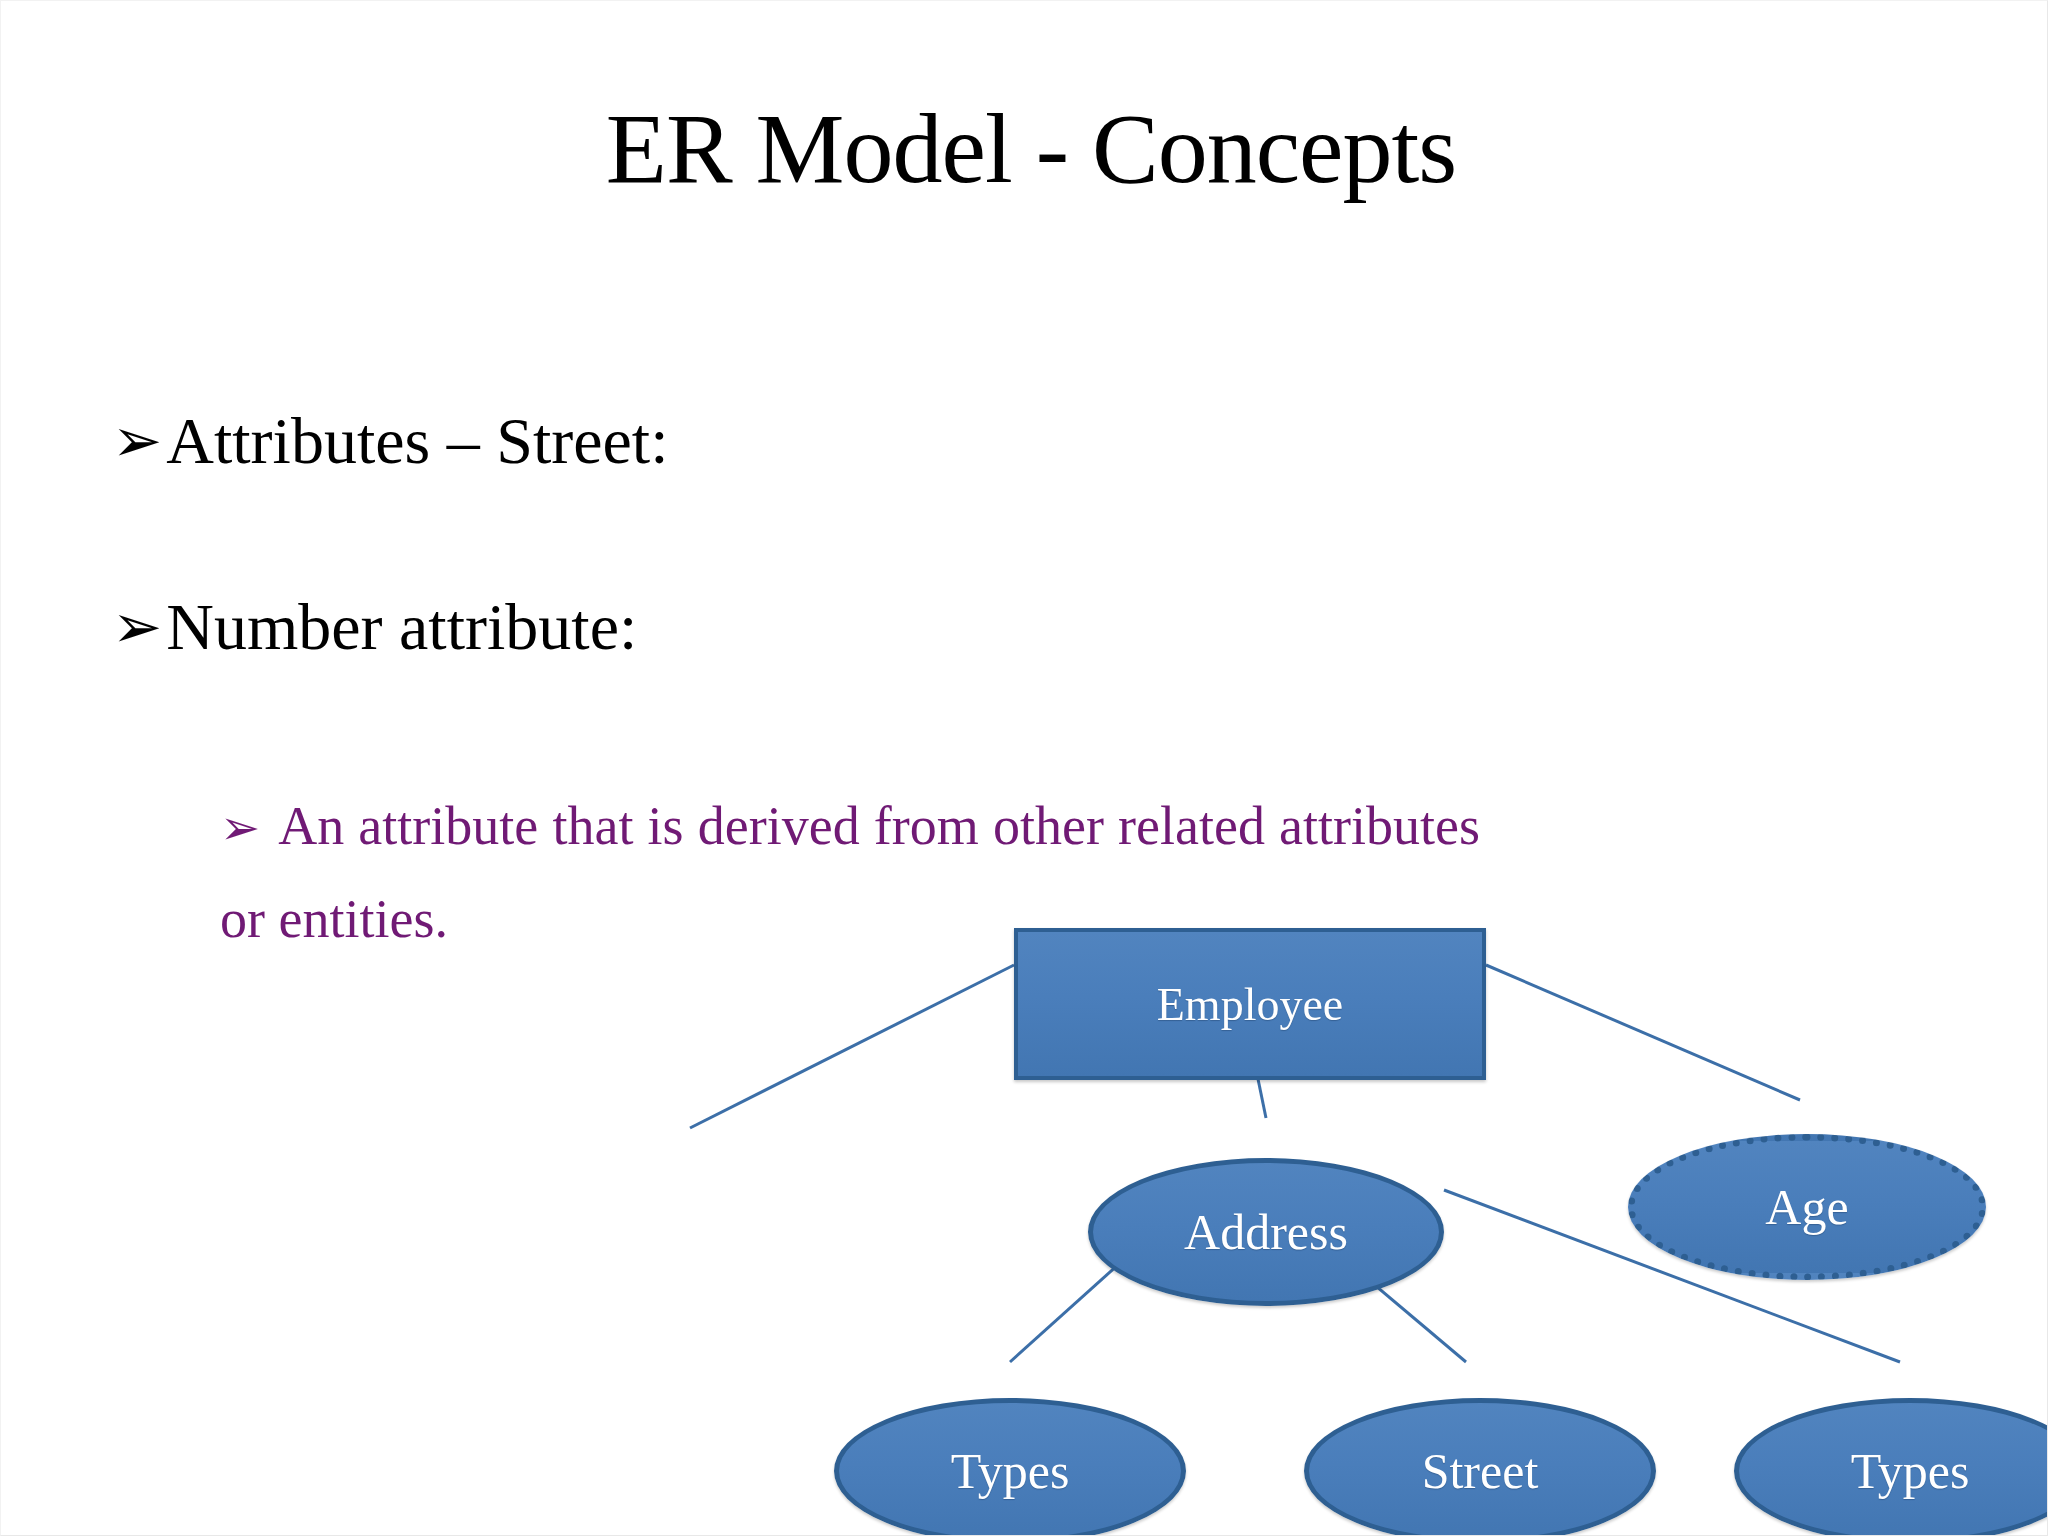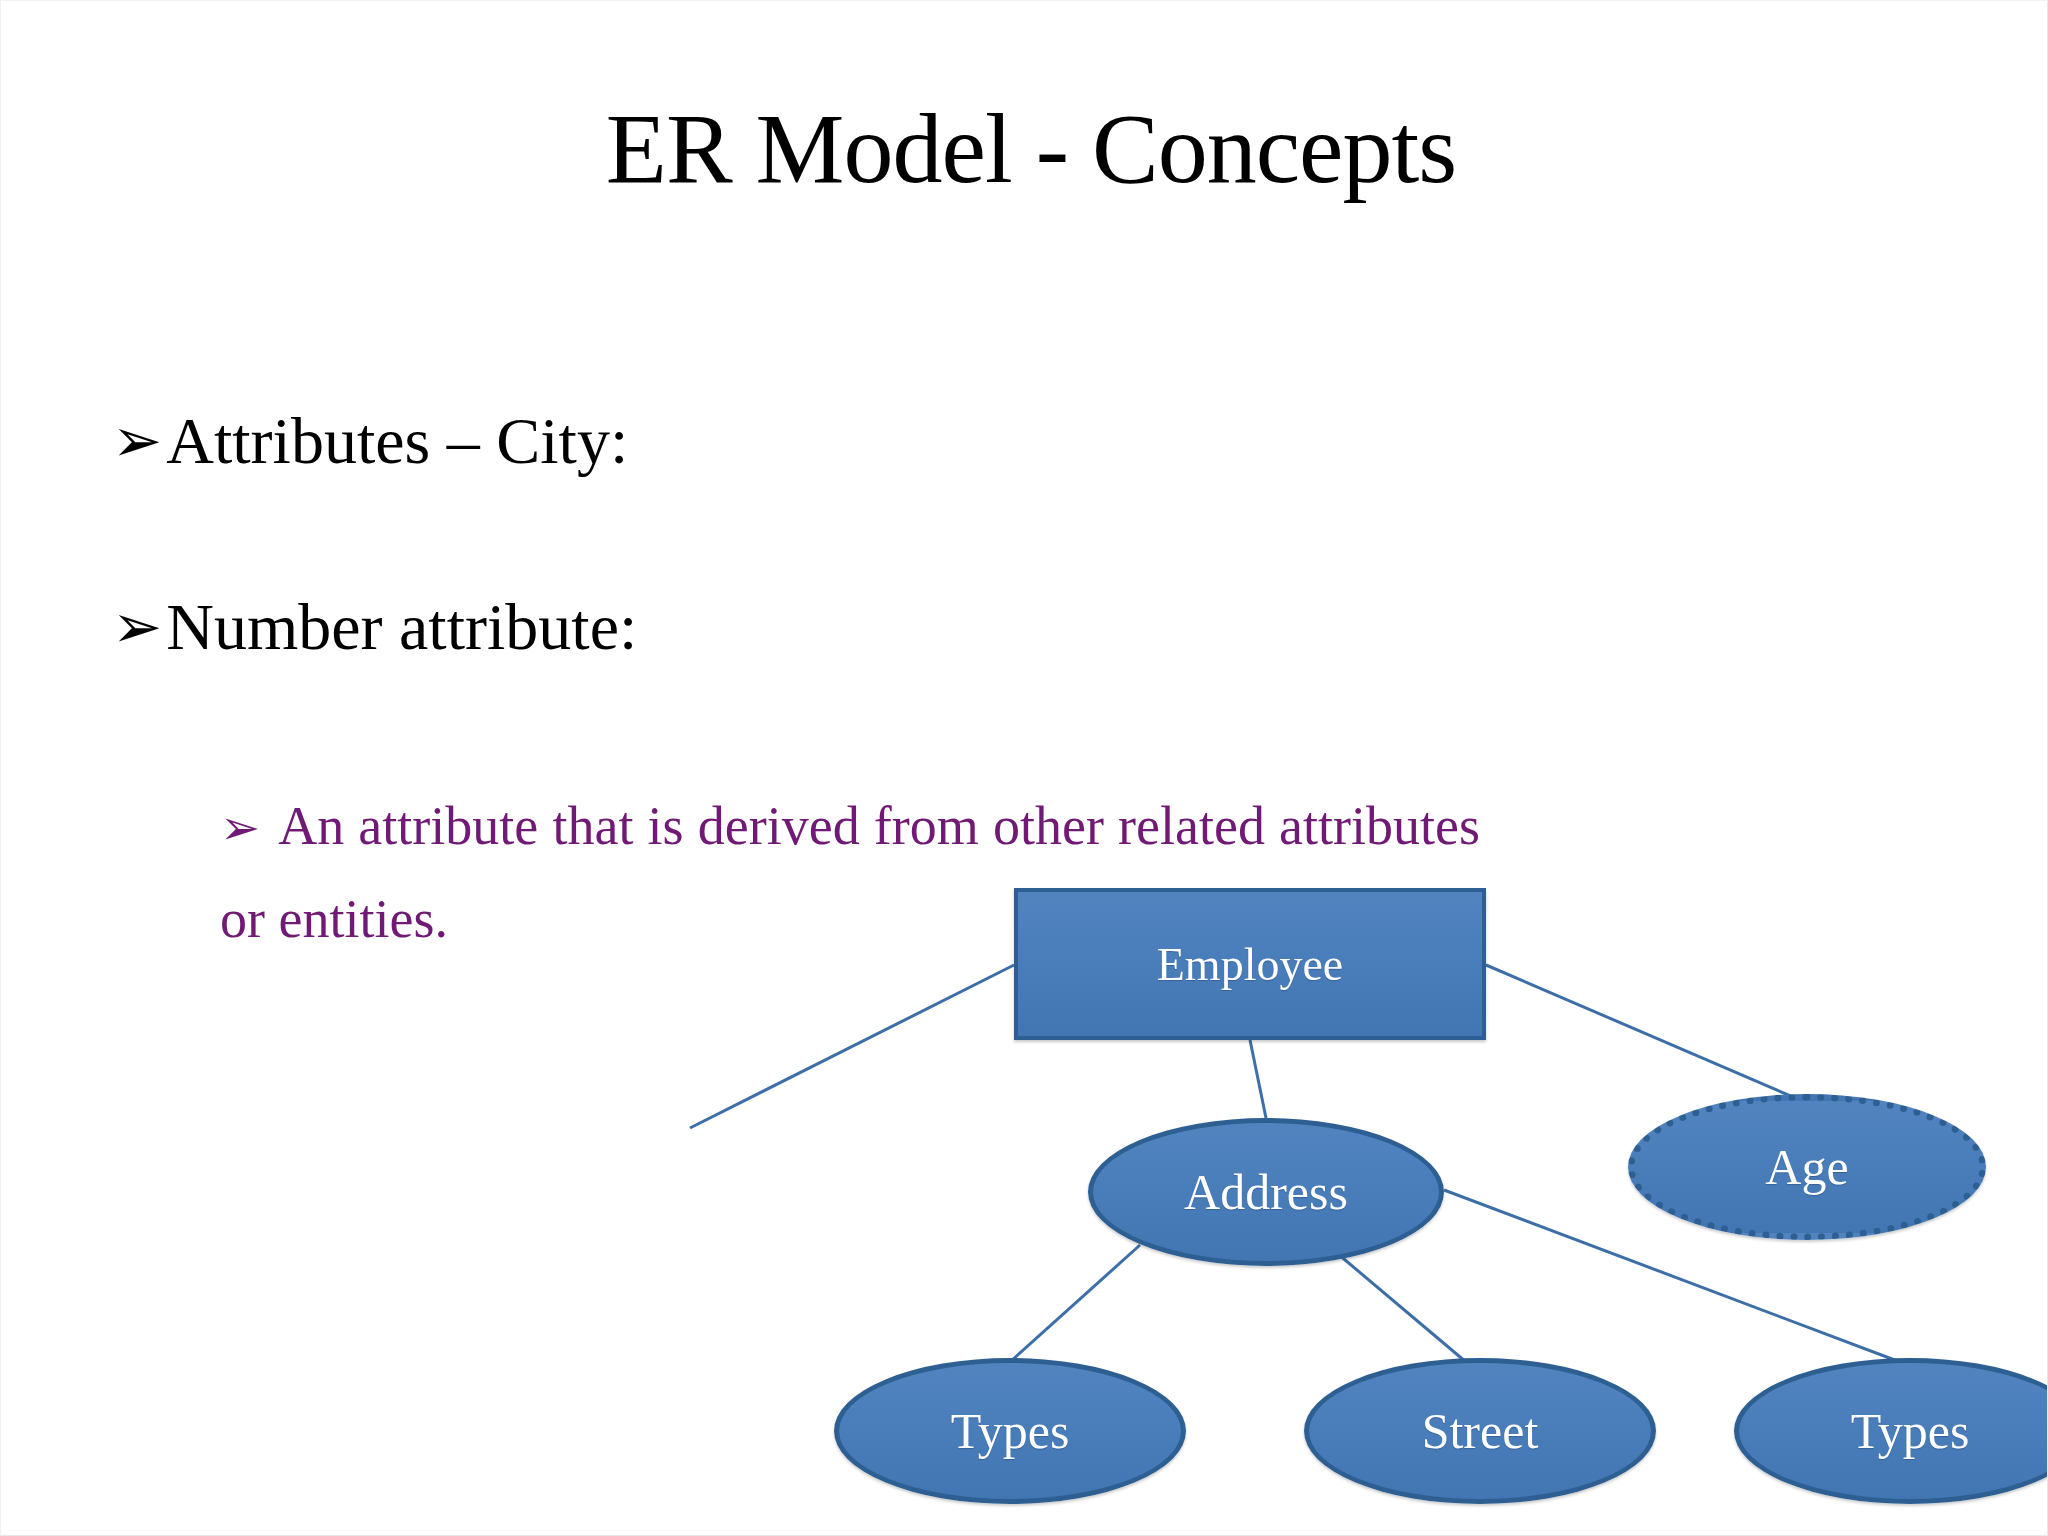--- a/index.html
+++ b/index.html
@@ -102,20 +102,21 @@
   .node {
     position: absolute;
     display: flex;
     align-items: center;
     justify-content: center;
     color: #ffffff;
     text-align: center;
     box-sizing: border-box;
     pointer-events: auto;
     background: linear-gradient(180deg, #5184BF 0%, #4A7EBB 45%, #4276B2 100%);
+    margin-top: 40px;
   }
   .node .node-label {
     color: #ffffff;
     font-family: "Liberation Serif", "DejaVu Serif", serif;
     text-shadow: 0 1px 1px rgba(20,50,85,0.35);
   }
 
   
   .entity {
     border: 4px solid #2E5F92;
@@ -147,21 +148,21 @@
 </style>
 </head>
 <body>
 
 <div id="slide">
 
   <div class="slide-title">ER Model - Concepts</div>
 
   <div class="bullet-l1" id="bullet-attributes">
     <span class="marker">➢</span>
-    <span class="btext">Attributes – City:</span>
+    <span class="btext">Attributes – Street:</span>
   </div>
 
   <div class="bullet-l1" id="bullet-derived">
     <span class="marker">➢</span>
     <span class="btext">Number attribute:</span>
   </div>
 
   <div class="bullet-l2">
     <span class="marker">➢</span><span class="para">An attribute that is derived from other related attributes or entities.</span>
   </div>

